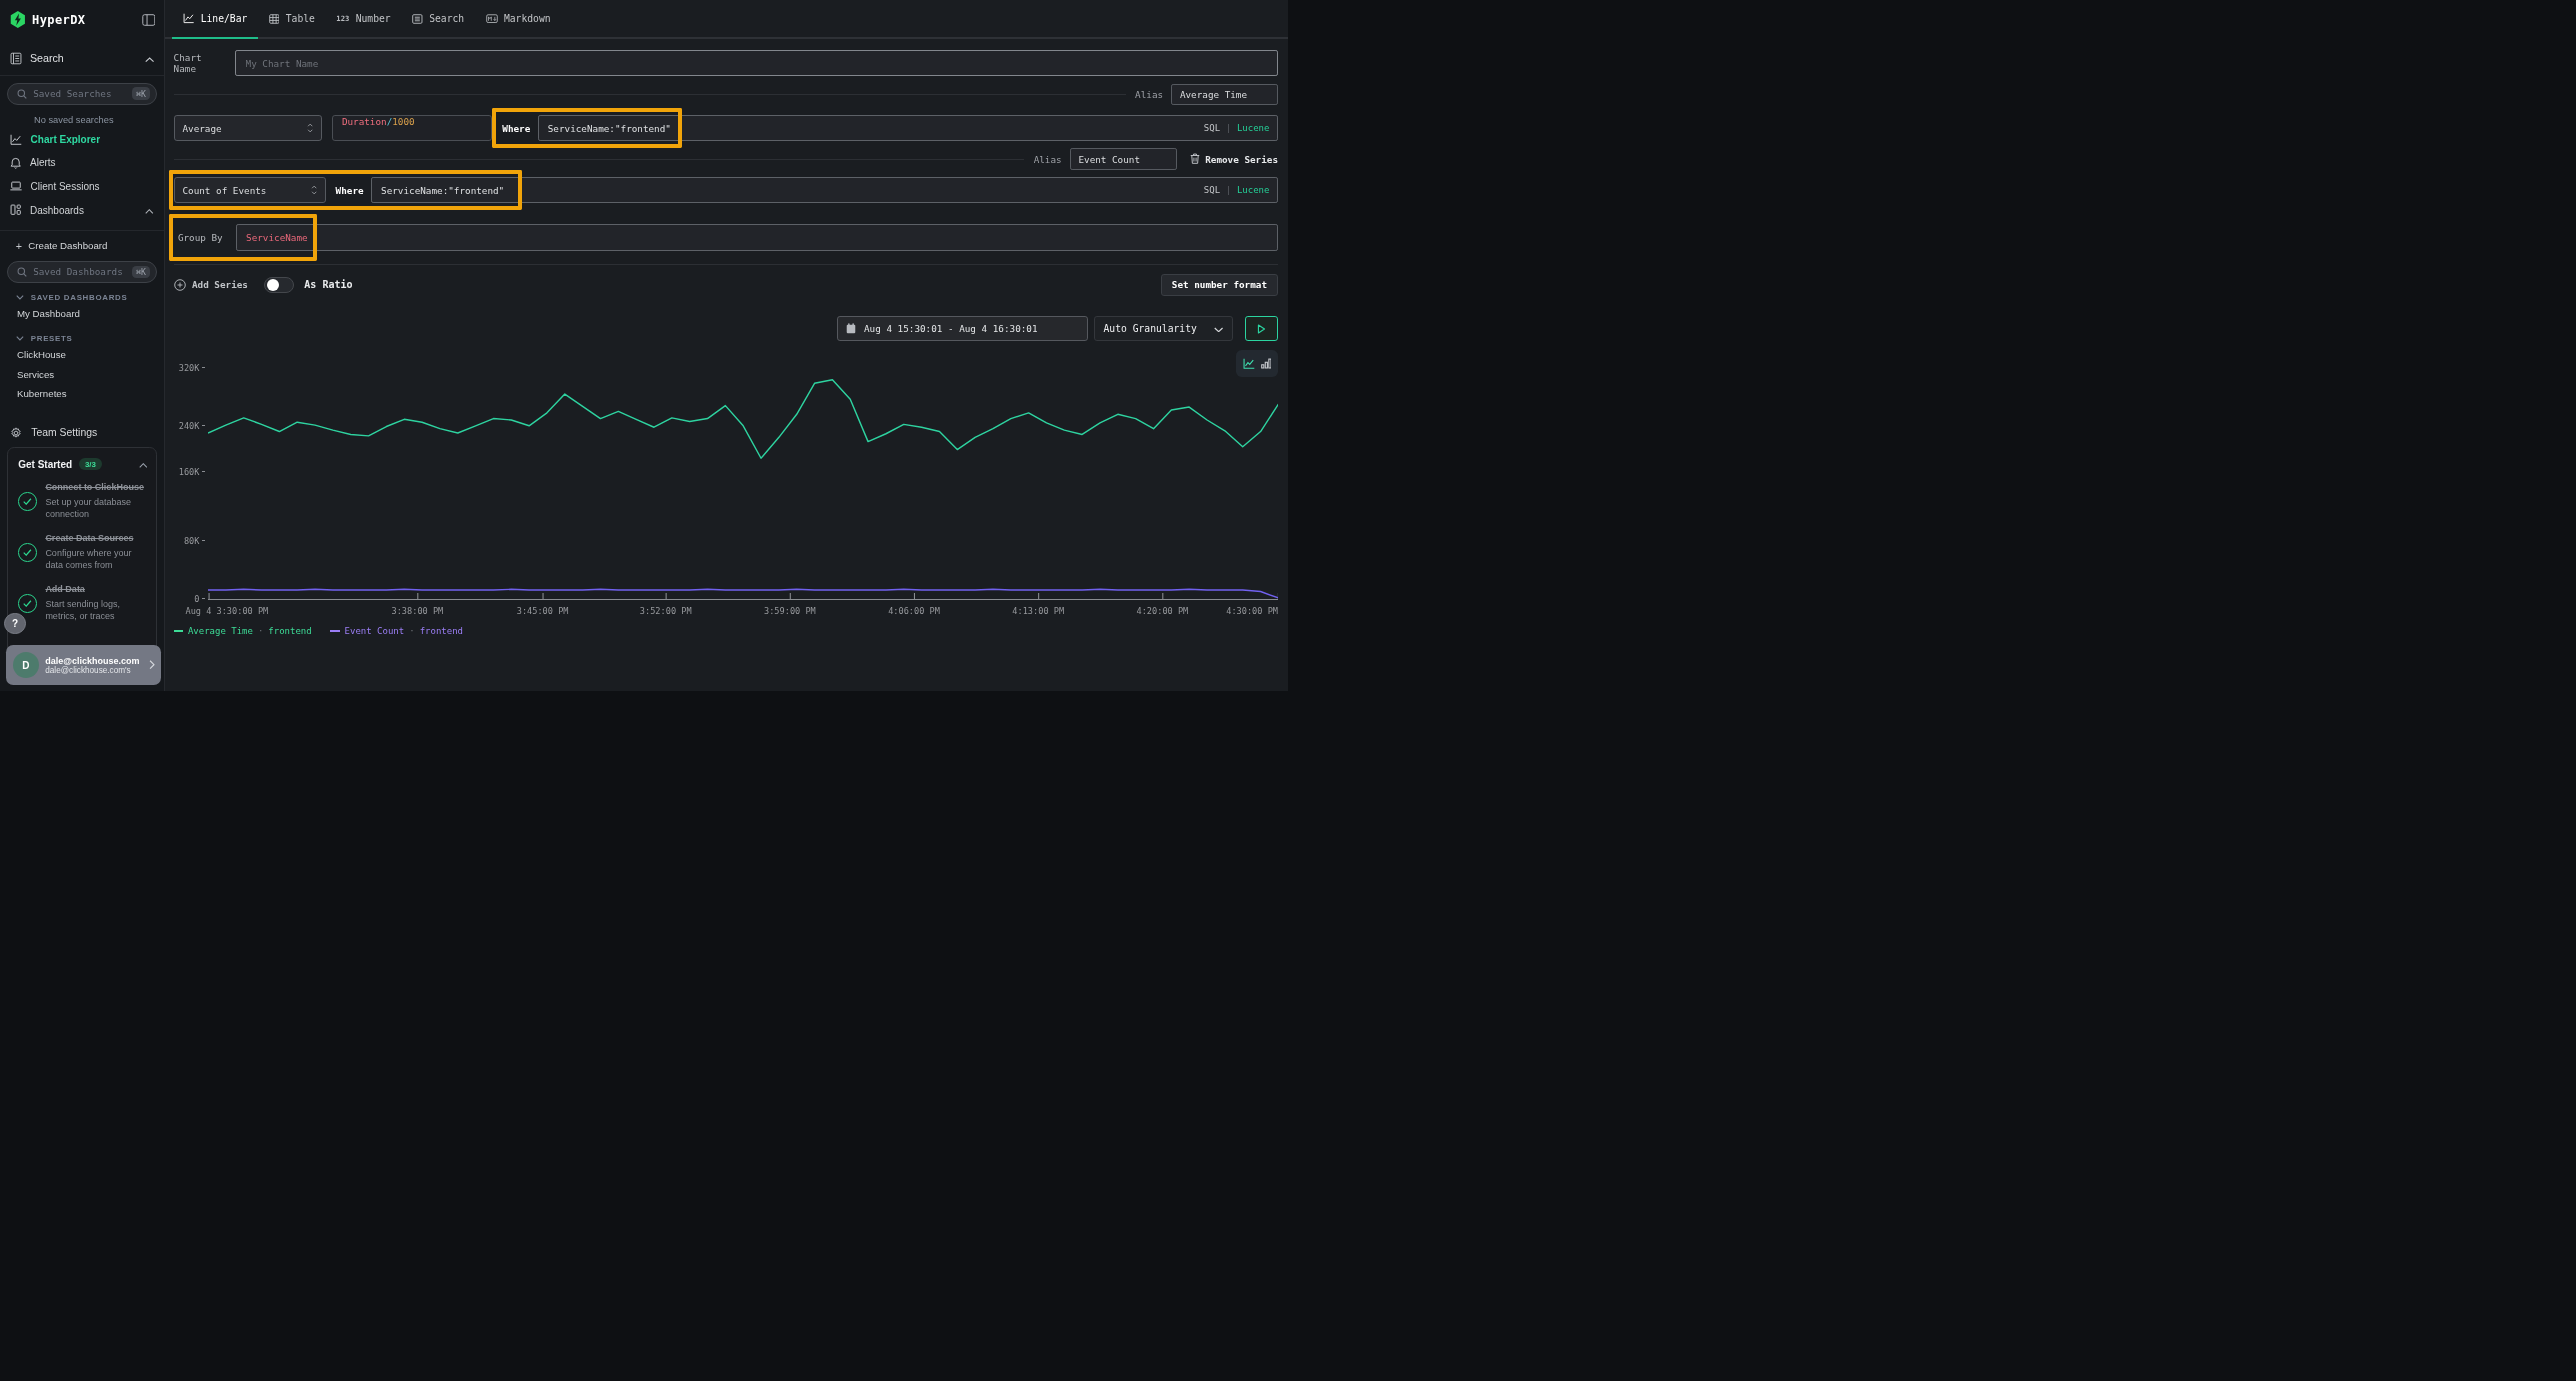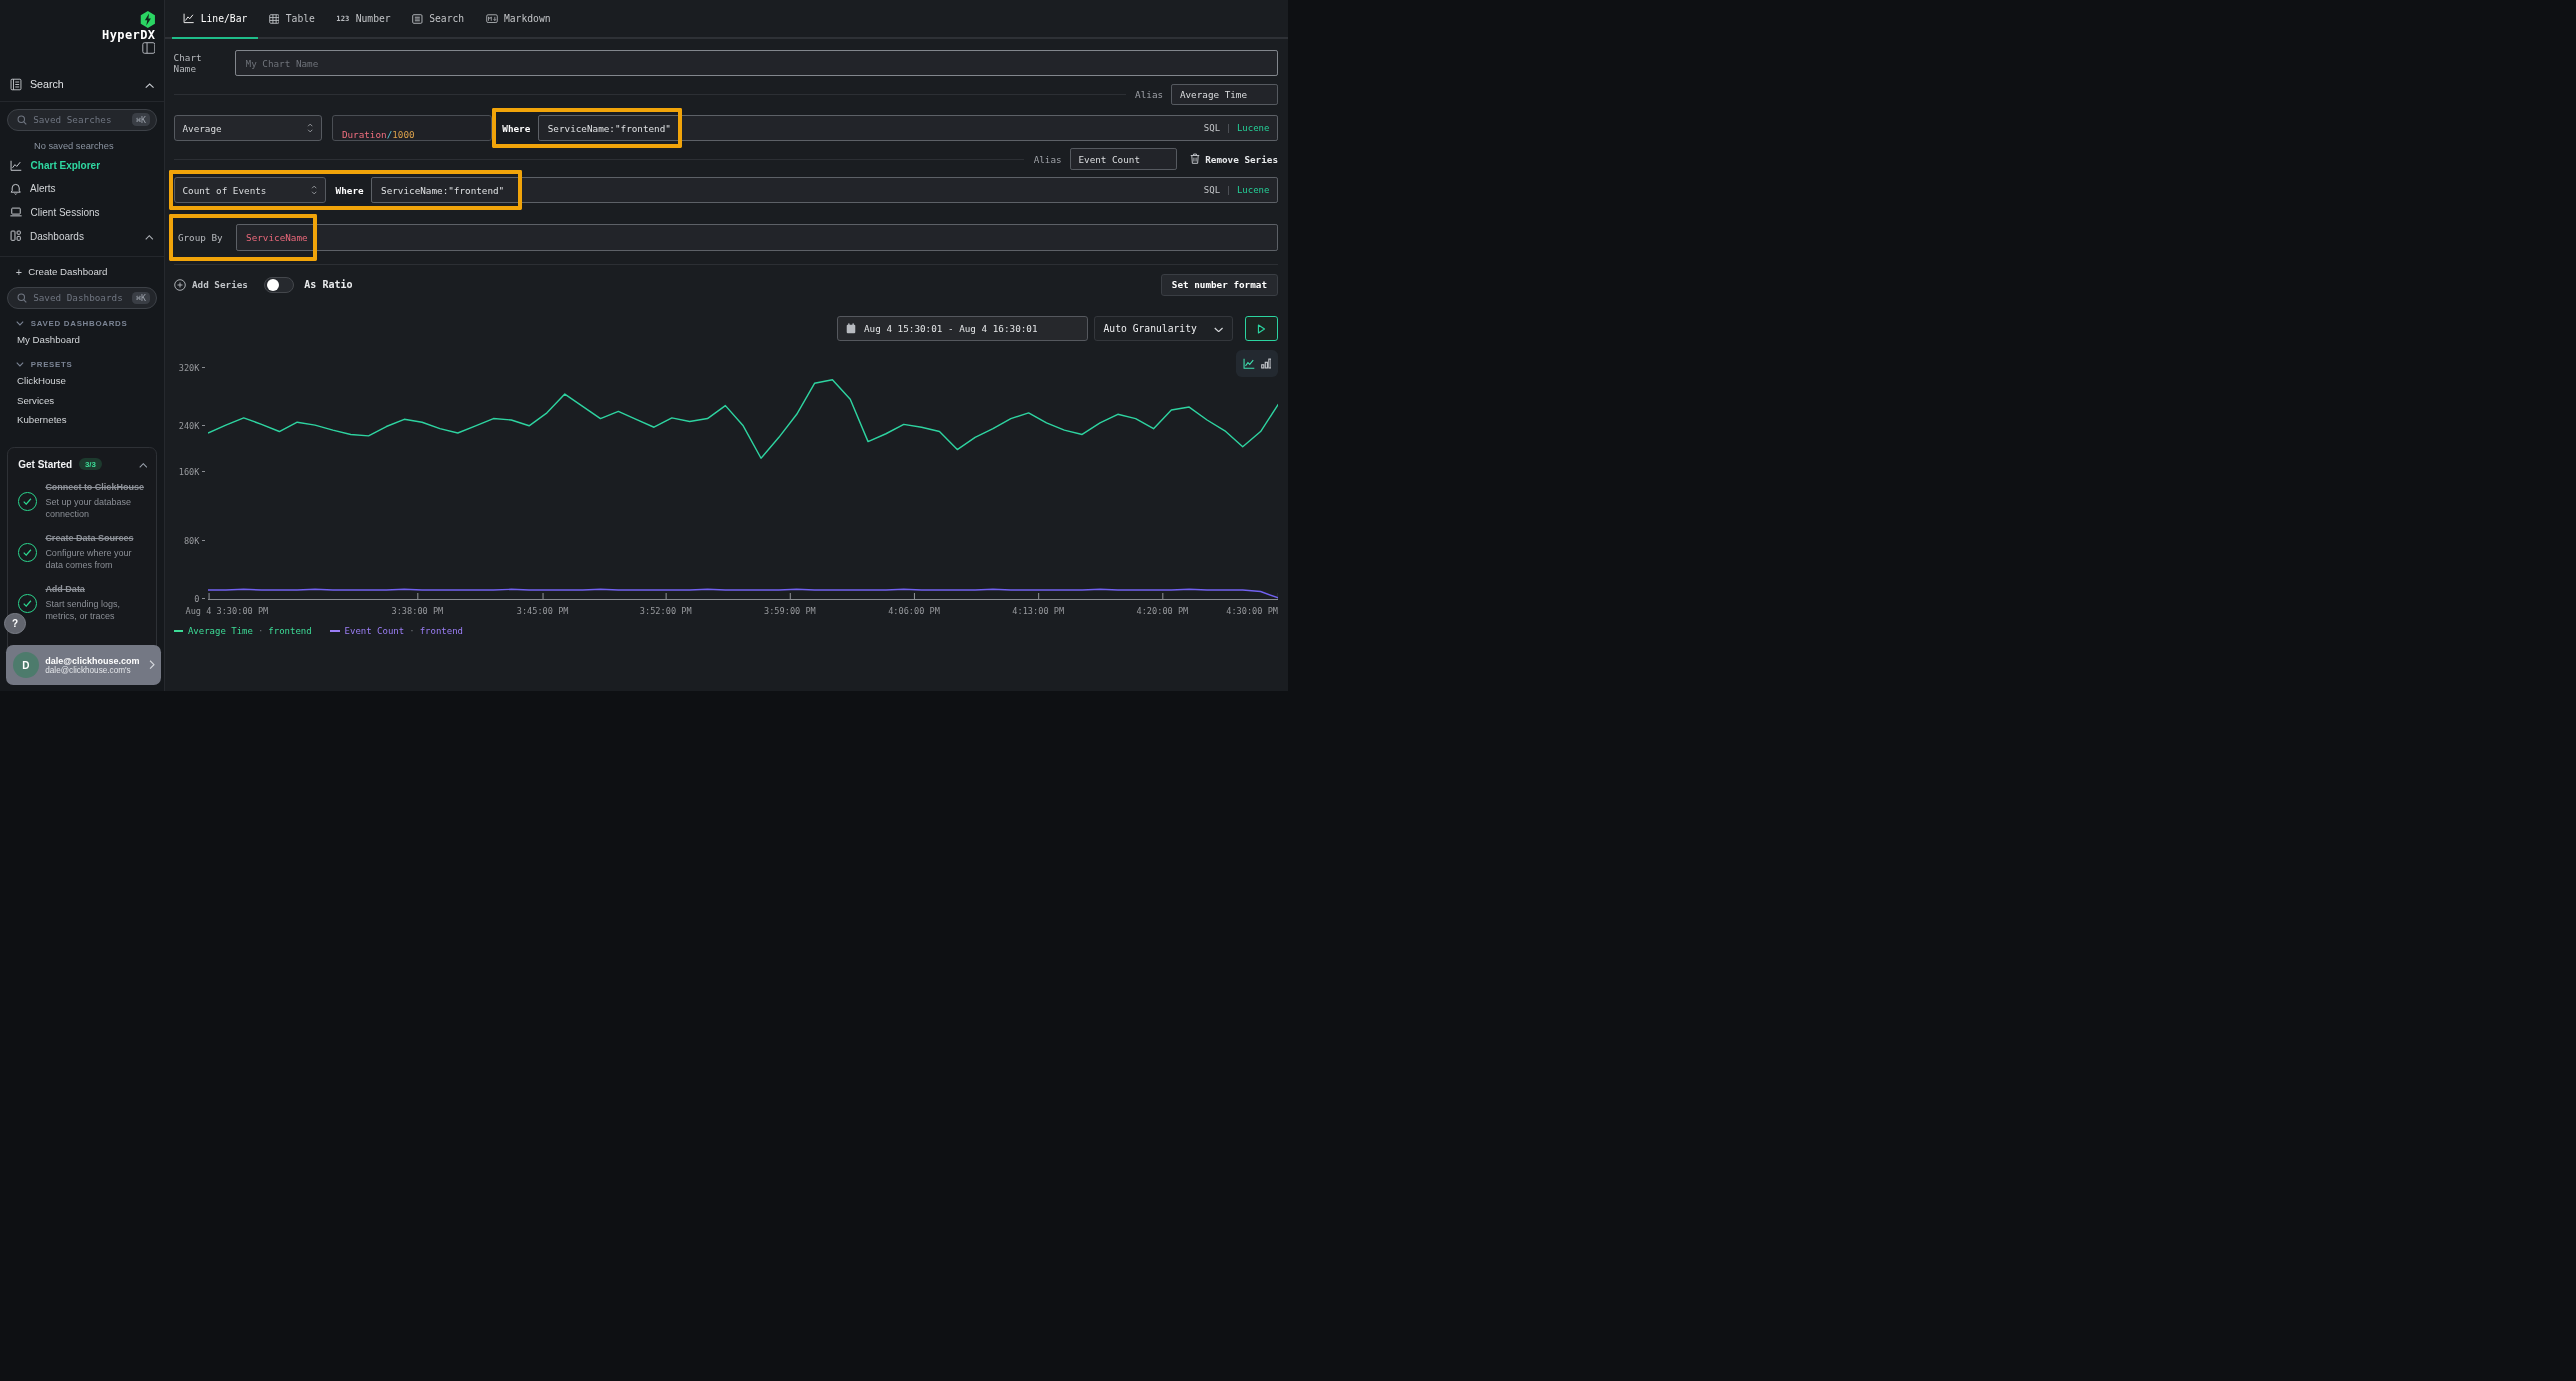--- a/index.html
+++ b/index.html
@@ -3,21 +3,21 @@
 <meta charset="utf-8">
 <style>
   * { margin:0; padding:0; box-sizing:border-box; }
   html,body { background:#0e1013; }
   .app { position:relative; width:1288px; height:691px; background:#1a1d21; overflow:hidden;
          font-family:"Liberation Sans", sans-serif; }
 
   
   .sidebar { position:absolute; left:0; top:0; width:165px; height:100%; background:#15181c;
              border-right:0.7px solid #26292e; }
-  .logo-row { display:flex; align-items:flex-end; padding:11.4px 8.6px 0 10px;flex-direction:column; }
+  .logo-row { display:flex; align-items:center; padding:11.4px 8.6px 0 10px; }
   .logo-text { font-family:"DejaVu Sans Mono", monospace; font-weight:bold; font-size:12px; color:#fff; margin-left:6.4px; letter-spacing:0.4px; }
   .panel-btn { margin-left:auto; display:flex; color:#b3b6bc; cursor:pointer; }
   .search-hdr { display:flex; align-items:center; padding:0 10px; margin-top:21.5px; height:17px; color:#dfe1e4; }
   .search-hdr .lbl { font-size:10.7px; margin-left:7.9px; }
   .search-hdr .chev { margin-left:auto; color:#c6c9ce; }
   .side-div { height:0.7px; background:#24272c; margin-top:8.6px; }
   .pill { display:flex; align-items:center; margin:6.4px 7.2px 0 7.2px; height:22px; background:#23262b;
           border:0.7px solid #3d4147; border-radius:11.4px; padding:0 5.7px 0 8.6px; color:#6f7580; }
   .pill .ph { font-size:9.3px; color:#6f7580; margin-left:6.4px; font-family:"DejaVu Sans Mono", monospace; }
   .kbd { margin-left:auto; background:#3a3e45; color:#9ba1aa; border-radius:4.3px; font-size:8.2px;
@@ -94,21 +94,21 @@
   .alias-input { width:107px; height:21.5px; background:#222429; border:0.7px solid #565a60; border-radius:2.1px;
                  color:#dcdee0; font-family:"DejaVu Sans Mono", monospace; font-size:9.3px; padding:0 7.9px; outline:none; }
   .remove-btn { display:flex; align-items:center; margin-left:13px; color:#e8eaec; font-weight:bold; font-size:9.3px; cursor:pointer; }
   .remove-btn .trash { margin-right:5.7px; color:#c9ccd0; display:flex; }
 
   .row-series1 { margin-top:10px; height:26px; }
   .row-series2 { margin-top:7.2px; height:26px; }
   .agg-select { width:148px; height:26px; }
   .agg-select2 { width:152px; height:26px; }
   .code-field { width:160px; height:26px; background:#1f2126; border:0.7px solid #4a4e54; border-radius:2.9px;
-                display:flex; align-items:flex-end; padding:0 8.6px; font-size:9.3px; margin-left:10.7px; }
+                display:flex; align-items:flex-start; padding:0 8.6px; font-size:9.3px; margin-left:10.7px; }
   .tok-field { color:#ef6e7e; } .tok-op { color:#5ac8d8; } .tok-num { color:#d9a04b; }
   .where-lbl { color:#ffffff; font-weight:bold; font-size:9.3px; margin:0 7.9px 0 10px; white-space:nowrap; }
   .where-wrap { flex:1; position:relative; height:26px; }
   .where-input { width:100%; height:26px; background:#222429; border:0.7px solid #5d6167; border-radius:2.1px;
                  color:#dfe1e3; font-family:"DejaVu Sans Mono", monospace; font-size:9.3px; padding:0 107px 0 8.6px; outline:none; }
   .sql-lucene { position:absolute; right:8.6px; top:0; height:26px; display:flex; align-items:center; gap:5.7px;
                 font-size:9px; }
   .sql-link { color:#c3c5c8; cursor:pointer; }
   .sql-sep { color:#5a5e64; }
   .lucene-link { color:#25cf97; cursor:pointer; }

